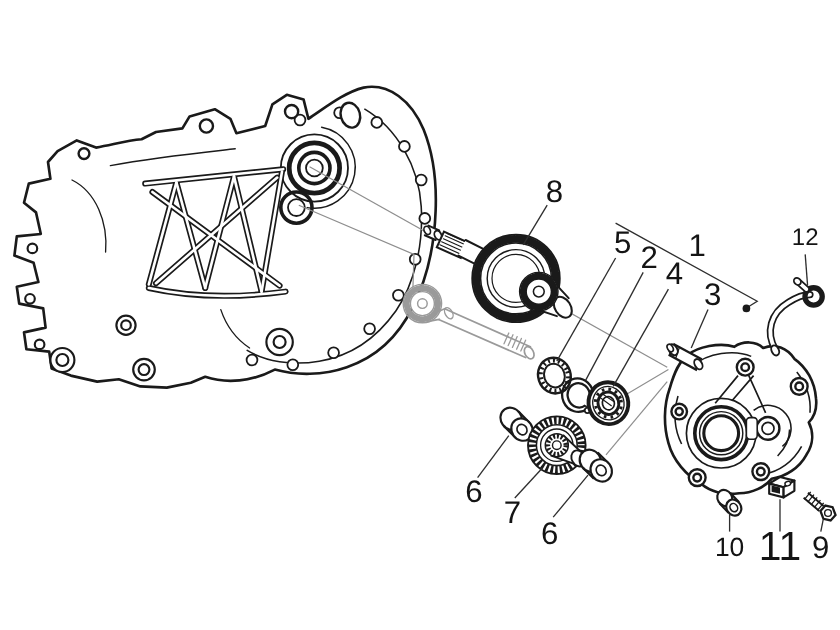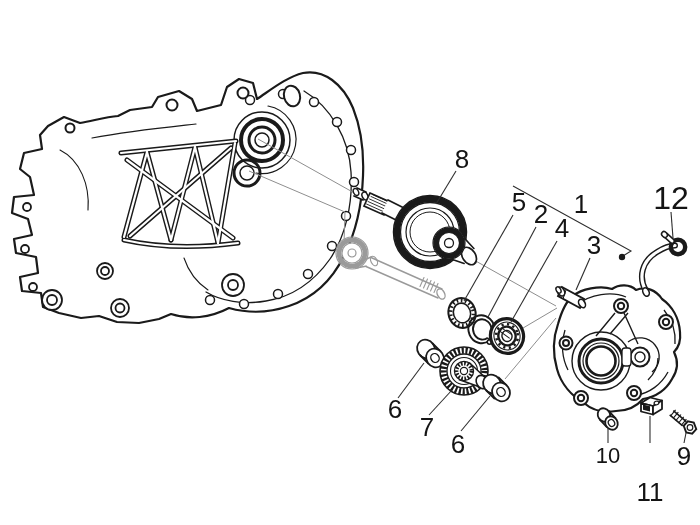--- a/index.html
+++ b/index.html
@@ -305,20 +305,20 @@
         <polyline points="650,443 650,416" class="leader"></polyline>
         <polyline points="684,443 686,433" class="leader"></polyline>
       </g>
 </svg>
 <div class="callout" style="left: 462px; top: 159px; font-size: 26px;">8</div>
     <div class="callout" style="left: 519px; top: 202px; font-size: 26px;">5</div>
     <div class="callout" style="left: 541px; top: 214px; font-size: 26px;">2</div>
     <div class="callout" style="left: 562px; top: 228px; font-size: 26px;">4</div>
     <div class="callout" style="left: 581px; top: 204px; font-size: 26px;">1</div>
     <div class="callout" style="left: 594px; top: 245px; font-size: 26px;">3</div>
-    <div class="callout" style="left: 671px; top: 198px; font-size: 32px;">12</div>
+    <div class="callout" style="left: 671px; top: 198px; font-size: 20px;">12</div>
     <div class="callout" style="left: 395px; top: 409px; font-size: 26px;">6</div>
     <div class="callout" style="left: 427px; top: 427px; font-size: 26px;">7</div>
     <div class="callout" style="left: 458px; top: 444px; font-size: 26px;">6</div>
     <div class="callout" style="left: 608px; top: 456px; font-size: 22px;">10</div>
-    <div class="callout" style="left: 650px; top: 456px; font-size: 26px; margin-top: 36px;">11</div>
+    <div class="callout" style="left: 650px; top: 456px; font-size: 34px;">11</div>
     <div class="callout" style="left: 684px; top: 456px; font-size: 26px;">9</div>
   </div>
 
 </body></html>

